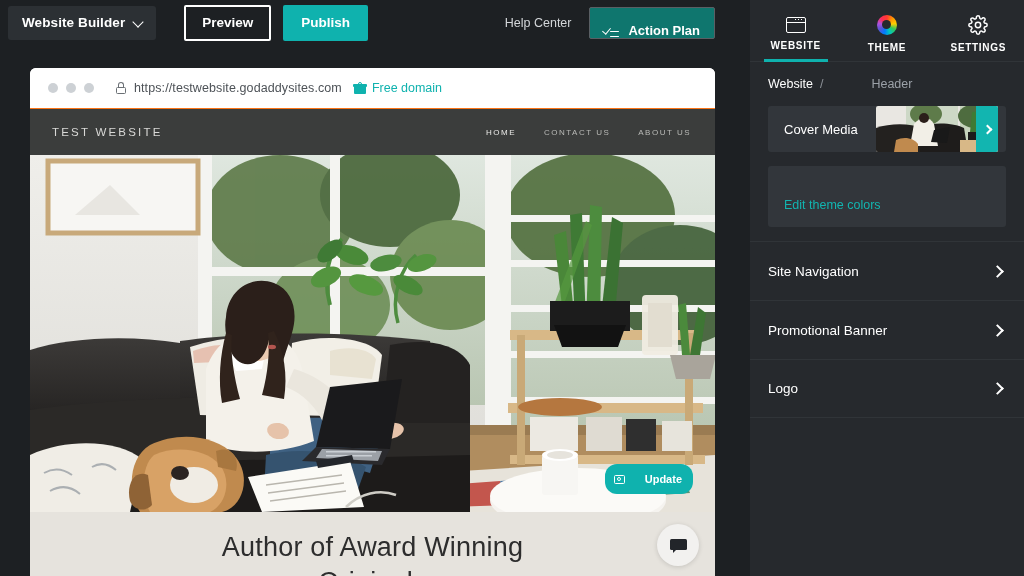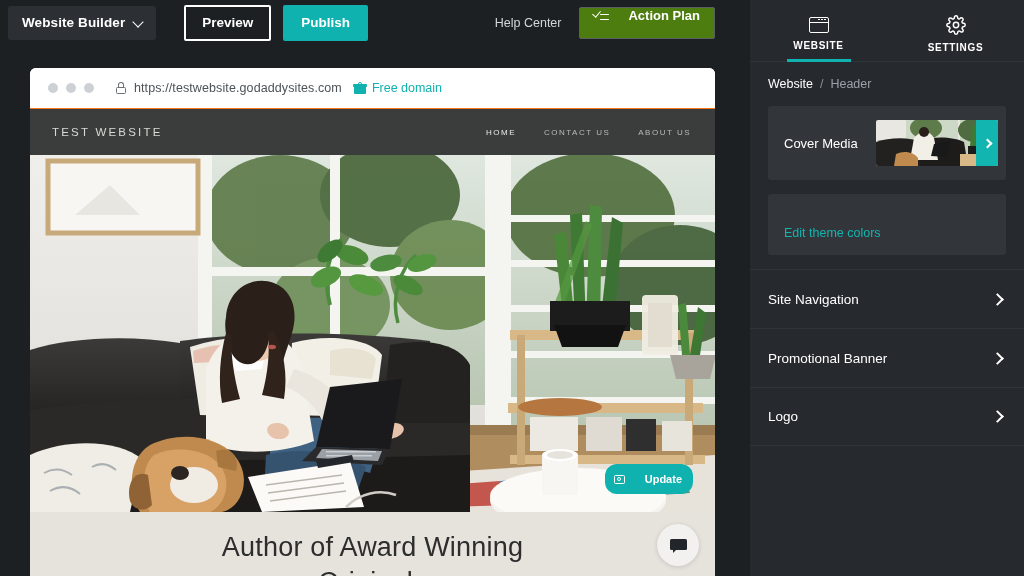--- a/index.html
+++ b/index.html
@@ -43,23 +43,23 @@
   .btn-publish {
     margin-left: 12px; height: 36px;
     background: #0fb2ae; border-radius: 2px; border: none;
     color: #ffffff; font-size: 13.5px; font-weight: bold;
     display: flex; align-items: center; justify-content: center; padding: 0 18px; cursor: pointer;
   }
 
   .top-right { margin-left: auto; display: flex; align-items: center; padding-right: 35px; gap: 18px; }
   .help-center { color: #d4d7da; font-size: 12.5px; cursor: pointer; }
   .btn-action-plan {
-    height: 32px; border: 1px solid #5a5f64; border-radius: 2px; background: #4d7c0f;
+    height: 32px; border: 1px solid #5a5f64; border-radius: 2px; background: #0f766e;
     color: #ffffff; font-size: 13px; font-weight: bold;
-    display: flex; align-items: flex-start; gap: 19px; padding: 0 14px; cursor: pointer;
+    display: flex; align-items: flex-end; gap: 9px; padding: 0 14px; cursor: pointer;
   }
   .icon-checklist { width: 15px; height: 13px; position: relative; display: inline-block; }
   .icon-checklist i {
     position: absolute; right: 0; height: 1.6px; background: #fff; border-radius: 1px;
   }
   .icon-checklist i:nth-child(1) { top: 1px;  width: 9px; }
   .icon-checklist i:nth-child(2) { top: 6px;  width: 9px; }
   .icon-checklist i:nth-child(3) { top: 11px; width: 9px; }
   .icon-checklist .tick {
     position: absolute; left: 0; top: 1px; width: 5px; height: 8px;
@@ -153,26 +153,26 @@
   .icon-wheel { width: 20px; height: 20px; border-radius: 50%;
     background: conic-gradient(#ff3b30,#ff9500,#ffcc00,#34c759,#00c7be,#007aff,#5856d6,#af52de,#ff2d55,#ff3b30);
     position: relative; }
   .icon-wheel::after { content:""; position:absolute; inset: 5.5px; border-radius:50%; background:#26292d; }
   .icon-gear { width: 20px; height: 20px; position: relative; }
   .icon-gear svg { width: 20px; height: 20px; display:block; }
 
   .breadcrumb { height: 44px; display: flex; align-items: center; padding-left: 18px; gap: 7px; }
   .breadcrumb .crumb { color: #ffffff; font-size: 12.5px; cursor: pointer; }
   .breadcrumb .sep { color: #8c9198; font-size: 12.5px; }
-  .breadcrumb .crumb.current { color: #9ba1a8; }
+  .breadcrumb .crumb.current { color: #9ba1a8; margin-left: 41px; }
 
   .panel {
     margin: 0 18px 14px 18px; background: #32363b; border-radius: 3px;
   }
-  .panel.cover { height: 74px; display: flex; align-items: center; padding: 0 0 0 16px; justify-content: center; }
+  .panel.cover { height: 46px; display: flex; align-items: center; padding: 0 0 0 16px; justify-content: center; }
   .panel .plabel { color: #ffffff; font-size: 13px; }
   .cover-thumb {
     margin-left: auto; width: 122px; height: 46px; margin-right: 8px;
     position: relative; overflow: hidden; border-radius: 2px; cursor: pointer; background:#2b2d2c;
   }
   .cover-thumb svg { position:absolute; inset:0; width:100%; height:100%; }
   .cover-thumb .tealtab {
     position: absolute; right: 0; top: 0; bottom: 0; width: 22px; background: #12b5b0;
     display: flex; align-items: center; justify-content: center;
   }
@@ -485,20 +485,24 @@
       </div>
     </div>
   </div>
 
   <div class="sidebar">
 
     <div class="side-tabs">
       <div class="side-tab active">
         <span class="icon-browser"></span>
         <span class="tlabel">WEBSITE</span>
+      </div>
+      <div class="side-tab">
+        <span class="icon-wheel"></span>
+        <span class="tlabel">THEME</span>
       </div>
       <div class="side-tab">
         <span class="icon-gear">
           <svg viewBox="0 0 24 24" fill="none" stroke="#ffffff" stroke-width="1.8">
             <circle cx="12" cy="12" r="3.2"></circle>
             <path d="M19.4 15a1.6 1.6 0 0 0 .3 1.8l.1.1a2 2 0 1 1-2.8 2.8l-.1-.1a1.6 1.6 0 0 0-1.8-.3 1.6 1.6 0 0 0-1 1.5V21a2 2 0 1 1-4 0v-.1A1.6 1.6 0 0 0 9 19.4a1.6 1.6 0 0 0-1.8.3l-.1.1a2 2 0 1 1-2.8-2.8l.1-.1a1.6 1.6 0 0 0 .3-1.8 1.6 1.6 0 0 0-1.5-1H3a2 2 0 1 1 0-4h.1A1.6 1.6 0 0 0 4.6 9a1.6 1.6 0 0 0-.3-1.8l-.1-.1a2 2 0 1 1 2.8-2.8l.1.1a1.6 1.6 0 0 0 1.8.3H9a1.6 1.6 0 0 0 1-1.5V3a2 2 0 1 1 4 0v.1a1.6 1.6 0 0 0 1 1.5 1.6 1.6 0 0 0 1.8-.3l.1-.1a2 2 0 1 1 2.8 2.8l-.1.1a1.6 1.6 0 0 0-.3 1.8V9a1.6 1.6 0 0 0 1.5 1H21a2 2 0 1 1 0 4h-.1a1.6 1.6 0 0 0-1.5 1z"></path>
           </svg>
         </span>
         <span class="tlabel">SETTINGS</span>
       </div>

